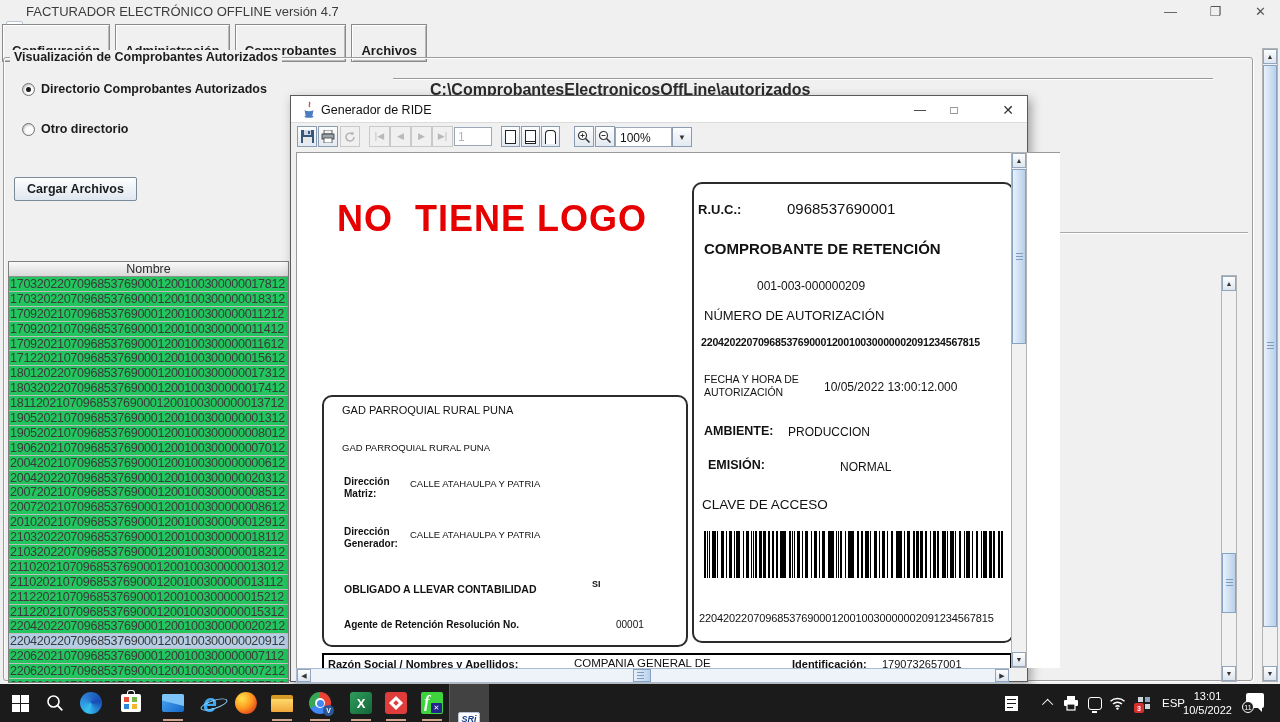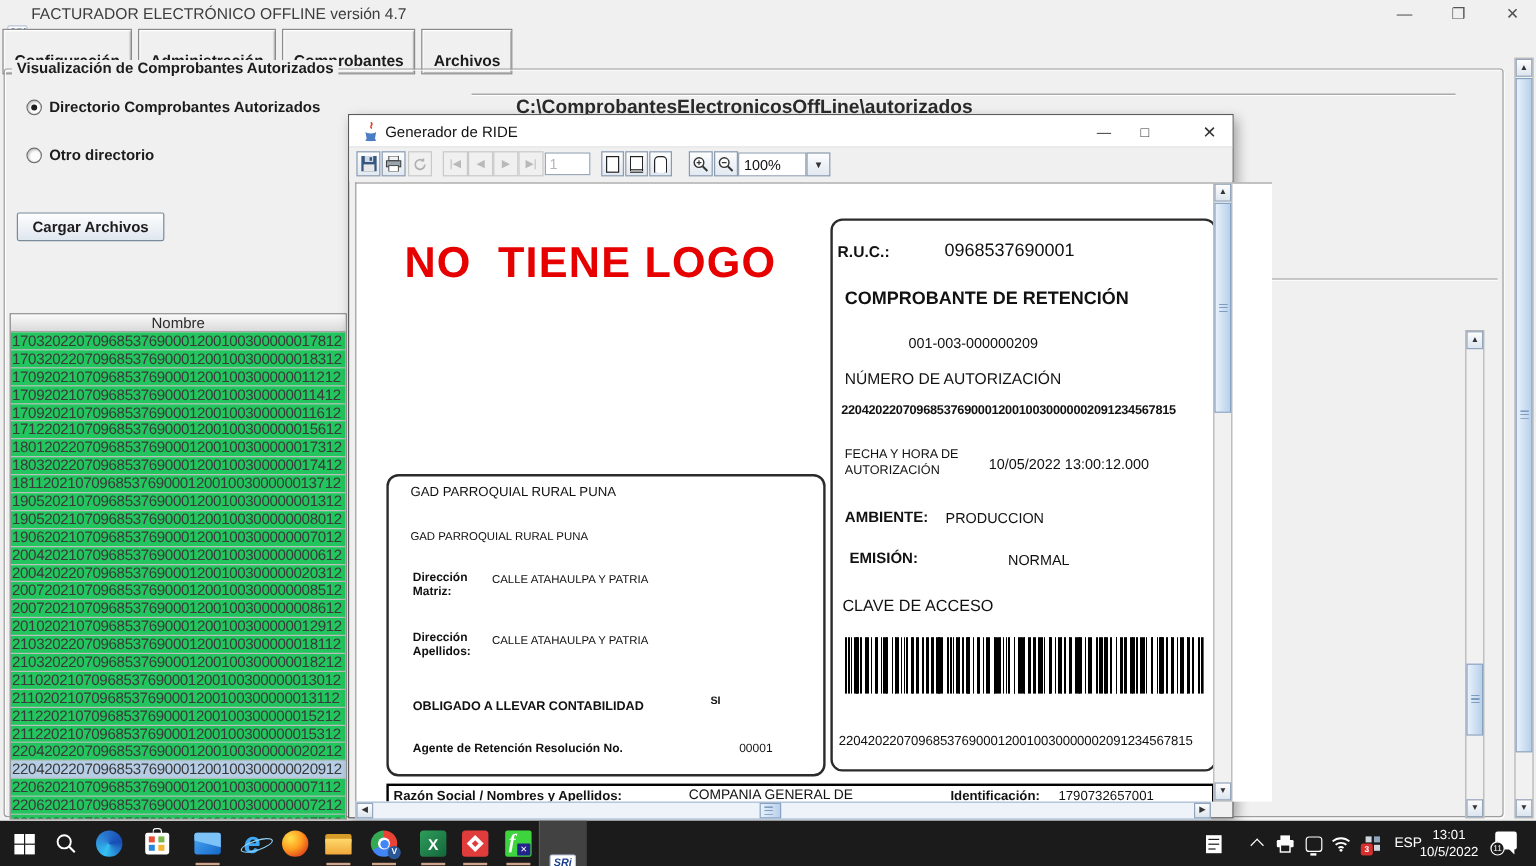--- a/index.html
+++ b/index.html
@@ -283,21 +283,21 @@
         <span class="abs" style="left:8px;top:313px;font-size:13.5px;">CLAVE DE ACCESO</span>
         <div class="abs barcode" style="left:10px;top:347px;width:299px;height:47px;"></div>
         <span class="abs" style="left:5px;top:428px;font-size:11px;letter-spacing:-0.1px;white-space:nowrap;">2204202207096853769000120010030000002091234567815</span>
       </div>
 
       <div class="abs rbox" style="left:25px;top:242px;width:366px;height:252px;">
         <span class="abs" style="left:18px;top:7px;font-size:11px;">GAD PARROQUIAL RURAL PUNA</span>
         <span class="abs" style="left:18px;top:45px;font-size:9.5px;">GAD PARROQUIAL RURAL PUNA</span>
         <span class="abs b" style="left:20px;top:79px;font-size:10px;line-height:12px;width:62px;">Dirección Matriz:</span>
         <span class="abs" style="left:86px;top:81px;font-size:9.5px;">CALLE ATAHAULPA Y PATRIA</span>
-        <span class="abs b" style="left:20px;top:129px;font-size:10px;line-height:12px;width:62px;">Dirección Apellidos:</span>
+        <span class="abs b" style="left:20px;top:129px;font-size:10px;line-height:12px;width:62px;">Dirección Generador:</span>
         <span class="abs" style="left:86px;top:132px;font-size:9.5px;">CALLE ATAHAULPA Y PATRIA</span>
         <span class="abs b" style="left:20px;top:186px;font-size:10.5px;">OBLIGADO A LLEVAR CONTABILIDAD</span>
         <span class="abs b" style="left:268px;top:182px;font-size:9px;">SI</span>
         <span class="abs b" style="left:20px;top:222px;font-size:10px;">Agente de Retención Resolución No.</span>
         <span class="abs" style="left:292px;top:222px;font-size:10px;">00001</span>
       </div>
 
       <div class="abs" style="left:25px;top:500px;width:690px;height:40px;border:2px solid #000;background:#fff;">
         <span class="abs b" style="left:4px;top:3px;font-size:11px;">Razón Social / Nombres y Apellidos:</span>
         <span class="abs" style="left:250px;top:2px;font-size:11.5px;">COMPANIA GENERAL DE</span>

